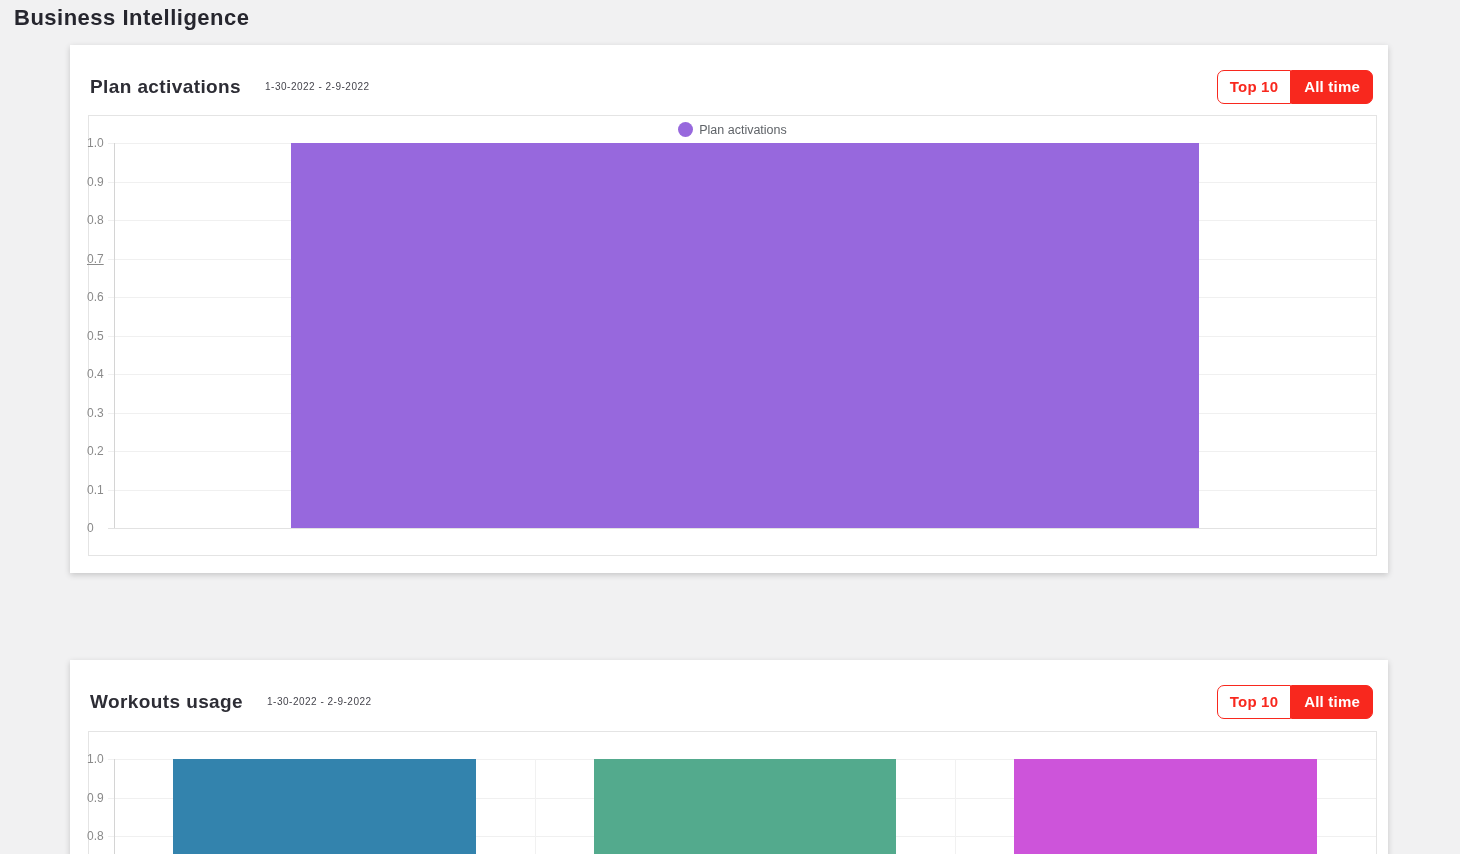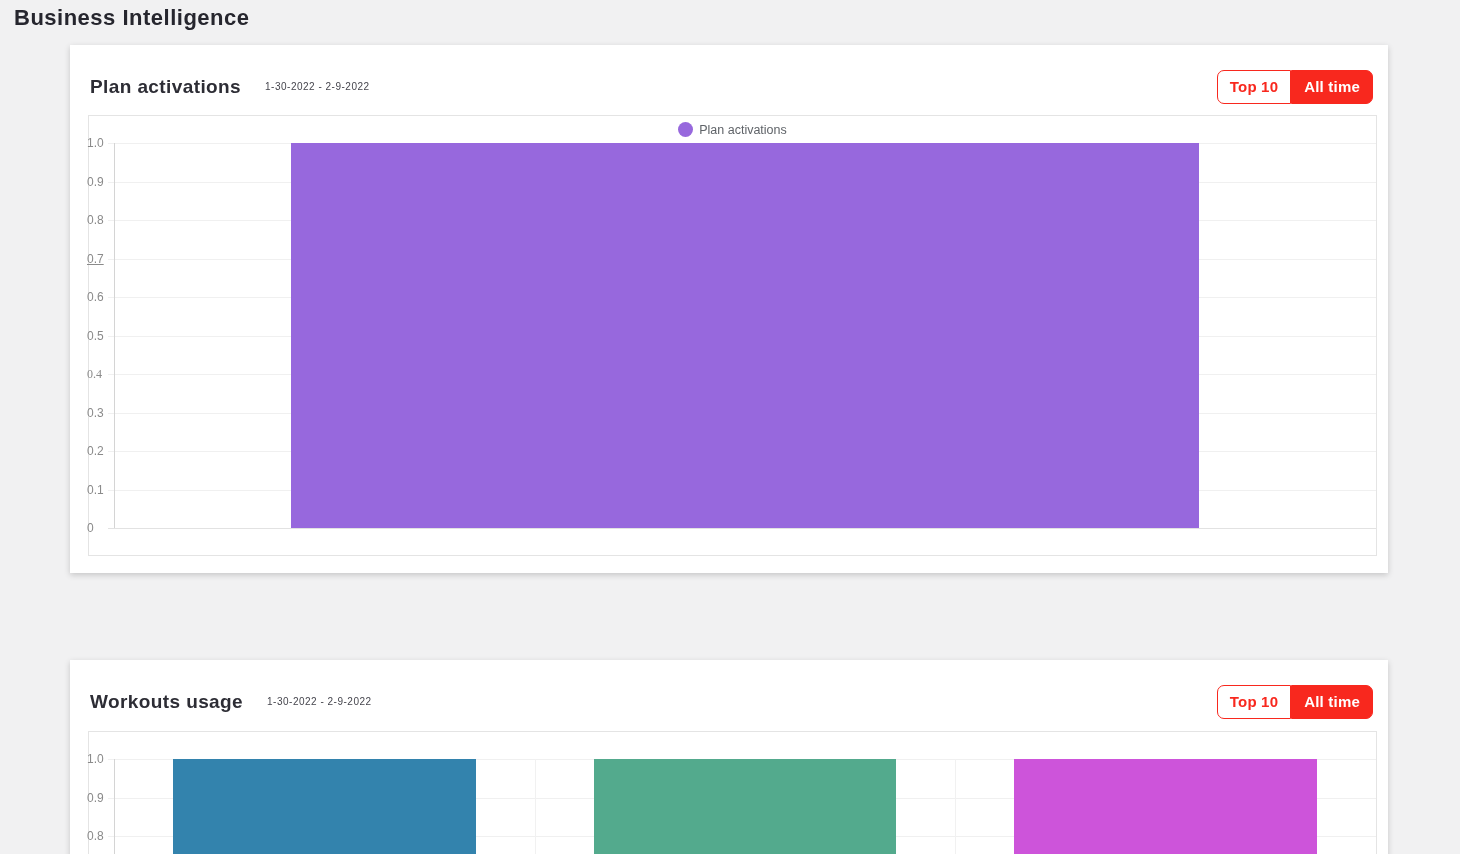--- a/index.html
+++ b/index.html
@@ -88,21 +88,21 @@
     <div class="plot">
         <div class="grid-h zero" style="top: 385px;"></div>
         <div class="ytick-label" style="top: 379px;">0</div>
         <div class="grid-h" style="top: 346.5px;"></div>
         <div class="ytick-label" style="top: 340.5px;">0.1</div>
         <div class="grid-h" style="top: 308px;"></div>
         <div class="ytick-label" style="top: 302px;">0.2</div>
         <div class="grid-h" style="top: 269.5px;"></div>
         <div class="ytick-label" style="top: 263.5px;">0.3</div>
         <div class="grid-h" style="top: 231px;"></div>
-        <div class="ytick-label" style="top: 225px; font-family: Liberation Serif, serif;">0.4</div>
+        <div class="ytick-label" style="top: 225px;">0.4</div>
         <div class="grid-h" style="top: 192.5px;"></div>
         <div class="ytick-label" style="top: 186.5px;">0.5</div>
         <div class="grid-h" style="top: 154px;"></div>
         <div class="ytick-label" style="top: 148px;">0.6</div>
         <div class="grid-h" style="top: 115.5px;"></div>
         <div class="ytick-label" style="top: 109.5px; text-decoration: underline;">0.7</div>
         <div class="grid-h" style="top: 77px;"></div>
         <div class="ytick-label" style="top: 71px;">0.8</div>
         <div class="grid-h" style="top: 38.5px;"></div>
         <div class="ytick-label" style="top: 32.5px;">0.9</div>

